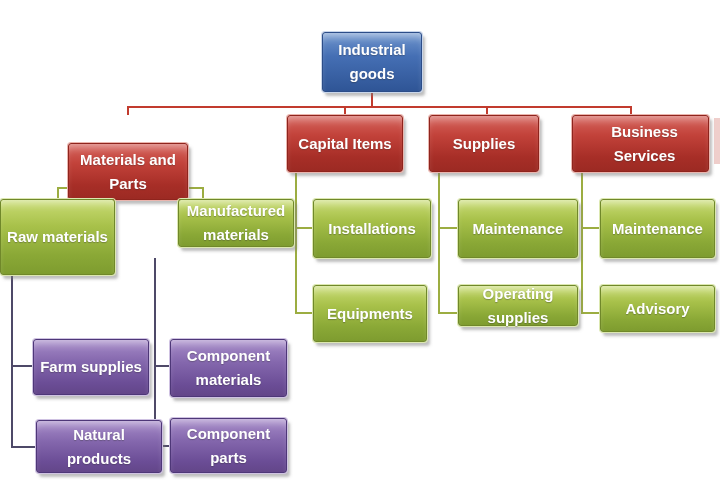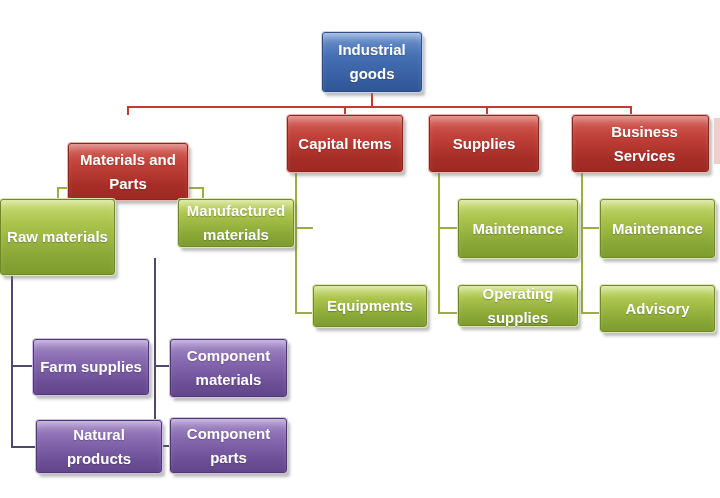--- a/index.html
+++ b/index.html
@@ -44,21 +44,21 @@
 
   
   #b-root{left:322px;top:32px;width:100px;height:60px;}
   #b-mp  {left:68px; top:115px;width:120px;height:57px;margin-top:28px;}
   #b-ci  {left:287px;top:115px;width:116px;height:57px;}
   #b-su  {left:429px;top:115px;width:110px;height:57px;}
   #b-bs  {left:572px;top:115px;width:137px;height:57px;padding-left:12px;}
   #b-raw {left:0px;  top:199px;width:115px;height:76px;}
   #b-man {left:142px;top:199px;width:116px;height:48px;margin-left:36px;}
   #b-inst{left:313px;top:199px;width:118px;height:59px;}
-  #b-equi{left:313px;top:285px;width:114px;height:42px;}
+  #b-equi{left:313px;top:285px;width:114px;height:57px;}
   #b-msu {left:458px;top:199px;width:120px;height:59px;}
   #b-oper{left:458px;top:285px;width:120px;height:41px;}
   #b-mbs {left:600px;top:199px;width:115px;height:59px;}
   #b-adv {left:600px;top:285px;width:115px;height:47px;}
   #b-farm{left:33px; top:339px;width:116px;height:56px;}
   #b-nat {left:36px; top:420px;width:126px;height:53px;}
   #b-cm  {left:170px;top:339px;width:117px;height:58px;}
   #b-cp  {left:170px;top:418px;width:117px;height:55px;}
 
   
@@ -131,20 +131,21 @@
   <div class="node lv2" id="b-mp">Materials and
 Parts</div>
   <div class="node lv2" id="b-ci">Capital Items</div>
   <div class="node lv2" id="b-su">Supplies</div>
   <div class="node lv2" id="b-bs">Business
 Services</div>
 
   <div class="node lv3" id="b-raw">Raw materials</div>
   <div class="node lv3" id="b-man">Manufactured
 materials</div>
+  <div class="node lv3" id="b-inst">Installations</div>
   <div class="node lv3" id="b-equi">Equipments</div>
   <div class="node lv3" id="b-msu">Maintenance</div>
   <div class="node lv3" id="b-oper">Operating
 supplies</div>
   <div class="node lv3" id="b-mbs">Maintenance</div>
   <div class="node lv3" id="b-adv">Advisory</div>
 
   <div class="node lv4" id="b-farm">Farm supplies</div>
   <div class="node lv4" id="b-nat">Natural
 products</div>

